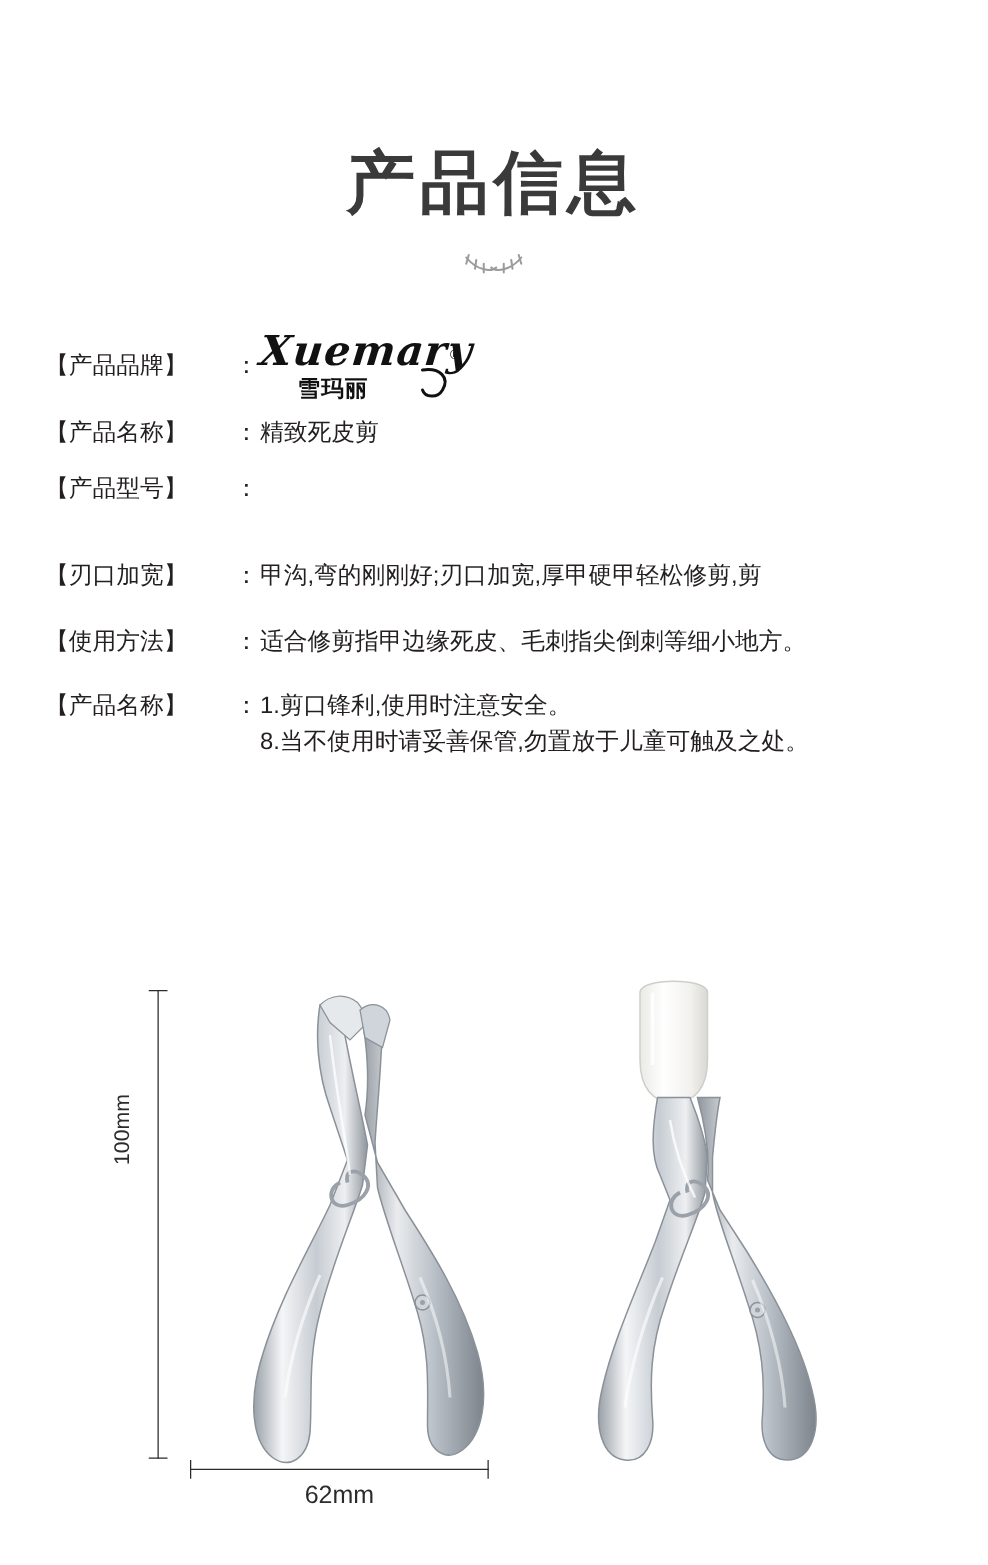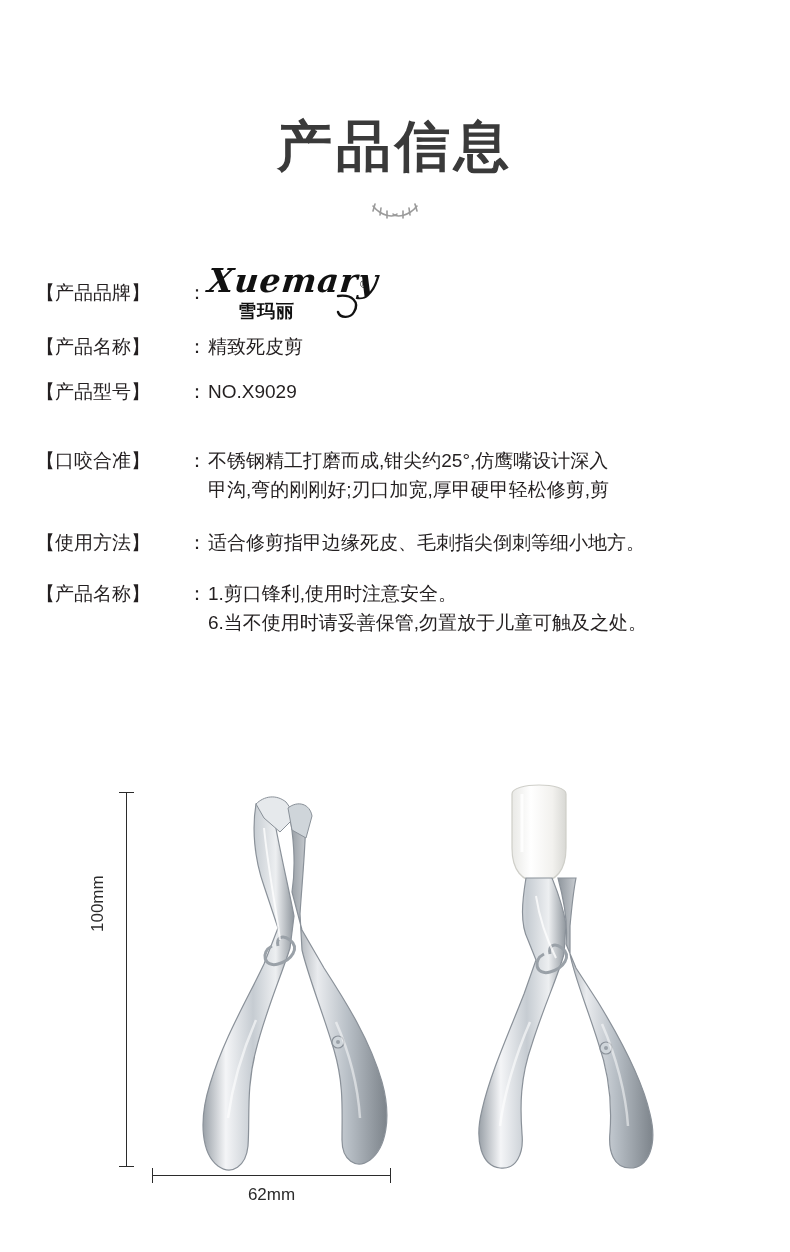--- a/index.html
+++ b/index.html
@@ -187,21 +187,21 @@
     background: #2b2b2b;
   }
   .dim-h:before { left: 0; }
   .dim-h:after  { right: 0; }
   .dim-h-label {
     position: absolute;
     left: 152px;
     top: 415px;
     width: 239px;
     text-align: center;
-    font-size: 17px;
+    font-size: 20px;
     color: #2b2b2b;
     font-family: "Liberation Sans", sans-serif;
   }
 
   .tool { position: absolute; }
   .tool-left  { left: 160px; top: 18px; }
   .tool-right { left: 470px; top: 8px; }
 </style>
 </head>
 <body>
@@ -248,48 +248,44 @@
       <div class="label">【产品名称】</div>
       <div class="colon">：</div>
       <div class="value">
         <span class="ln">精致死皮剪</span>
       </div>
     </div>
 
     <div class="row row-model">
       <div class="label">【产品型号】</div>
       <div class="colon">：</div>
+    </div>
+
+    <div class="row row-mat">
+      <div class="label">【刃口加宽】</div>
+      <div class="colon">：</div>
       <div class="value">
-        <span class="ln">NO.X9029</span>
-      </div>
-    </div>
-
-    <div class="row row-mat">
-      <div class="label">【口咬合准】</div>
-      <div class="colon">：</div>
-      <div class="value">
-        <span class="ln">不锈钢精工打磨而成,钳尖约25°,仿鹰嘴设计深入</span>
         <span class="ln">甲沟,弯的刚刚好;刃口加宽,厚甲硬甲轻松修剪,剪</span>
       </div>
     </div>
 
     <div class="row row-use">
       <div class="label">【使用方法】</div>
       <div class="colon">：</div>
       <div class="value">
         <span class="ln">适合修剪指甲边缘死皮、毛刺指尖倒刺等细小地方。</span>
       </div>
     </div>
 
     <div class="row row-caution">
       <div class="label">【产品名称】</div>
       <div class="colon">：</div>
       <div class="value">
         <span class="ln">1.剪口锋利,使用时注意安全。</span>
-        <span class="ln">6.当不使用时请妥善保管,勿置放于儿童可触及之处。</span>
+        <span class="ln">8.当不使用时请妥善保管,勿置放于儿童可触及之处。</span>
       </div>
     </div>
 
   </div>
 
   <div class="product-area">
 
     <div class="dim-v"></div>
     <div class="dim-v-label">100mm</div>
 

